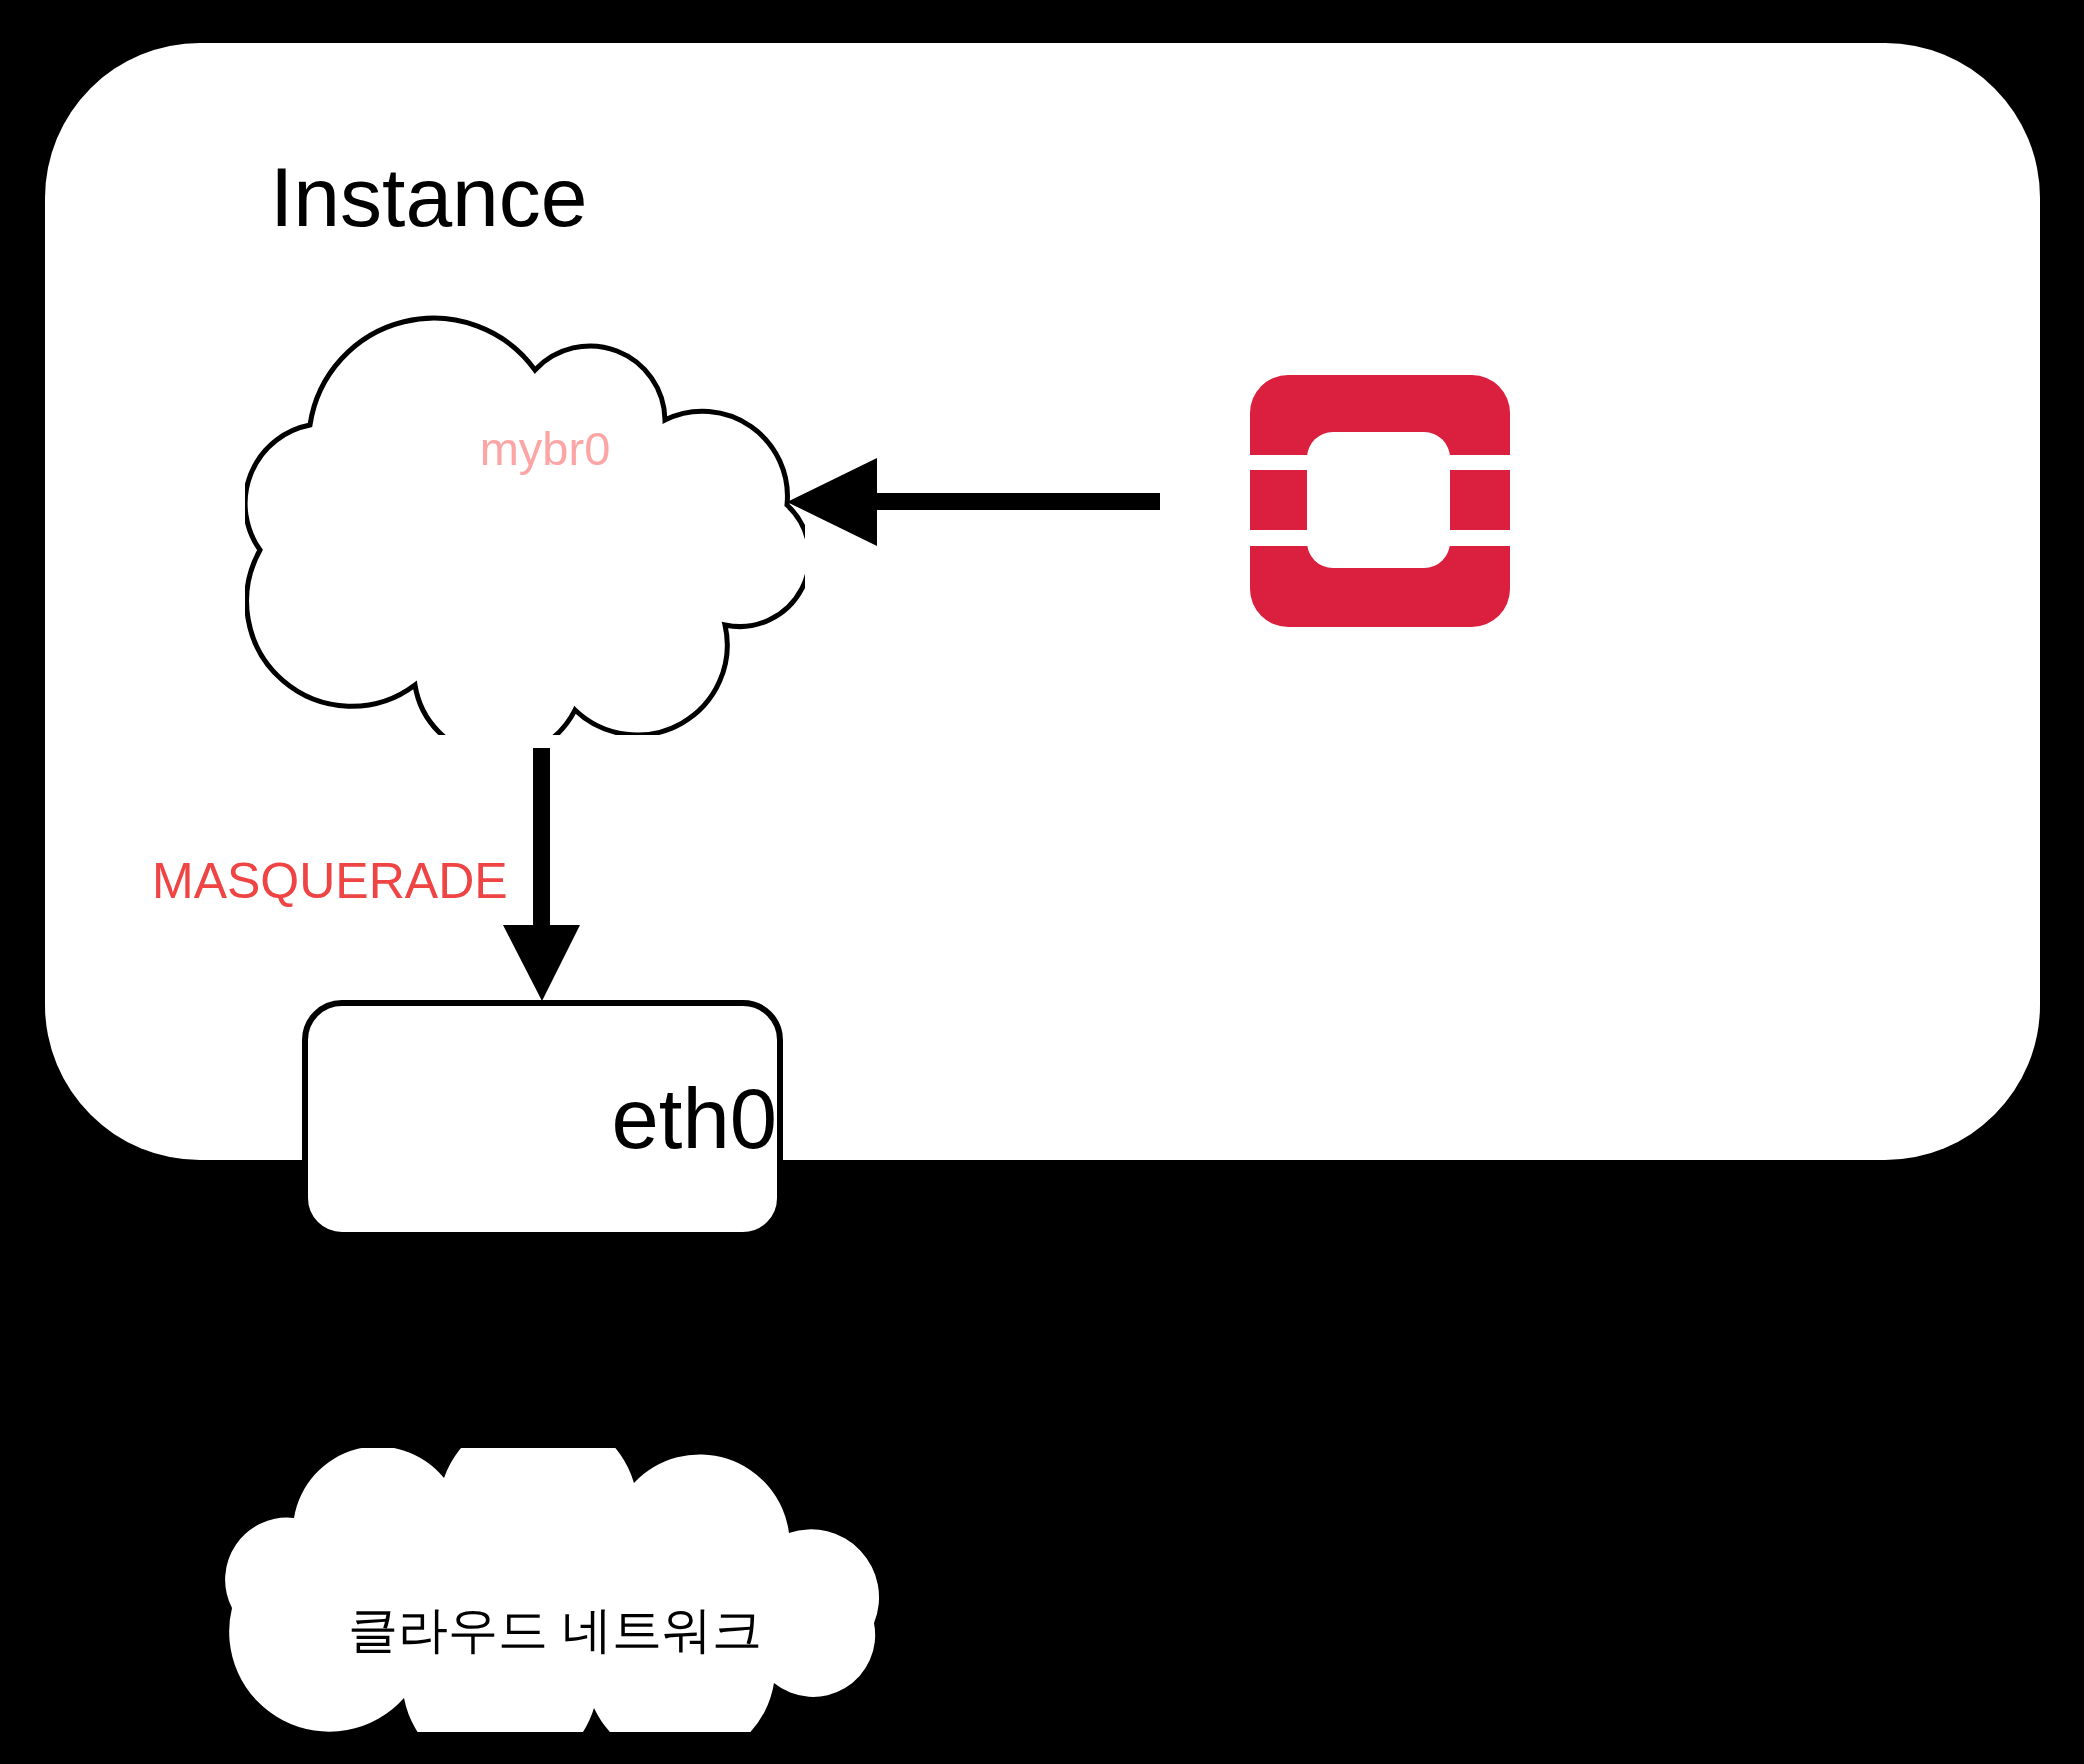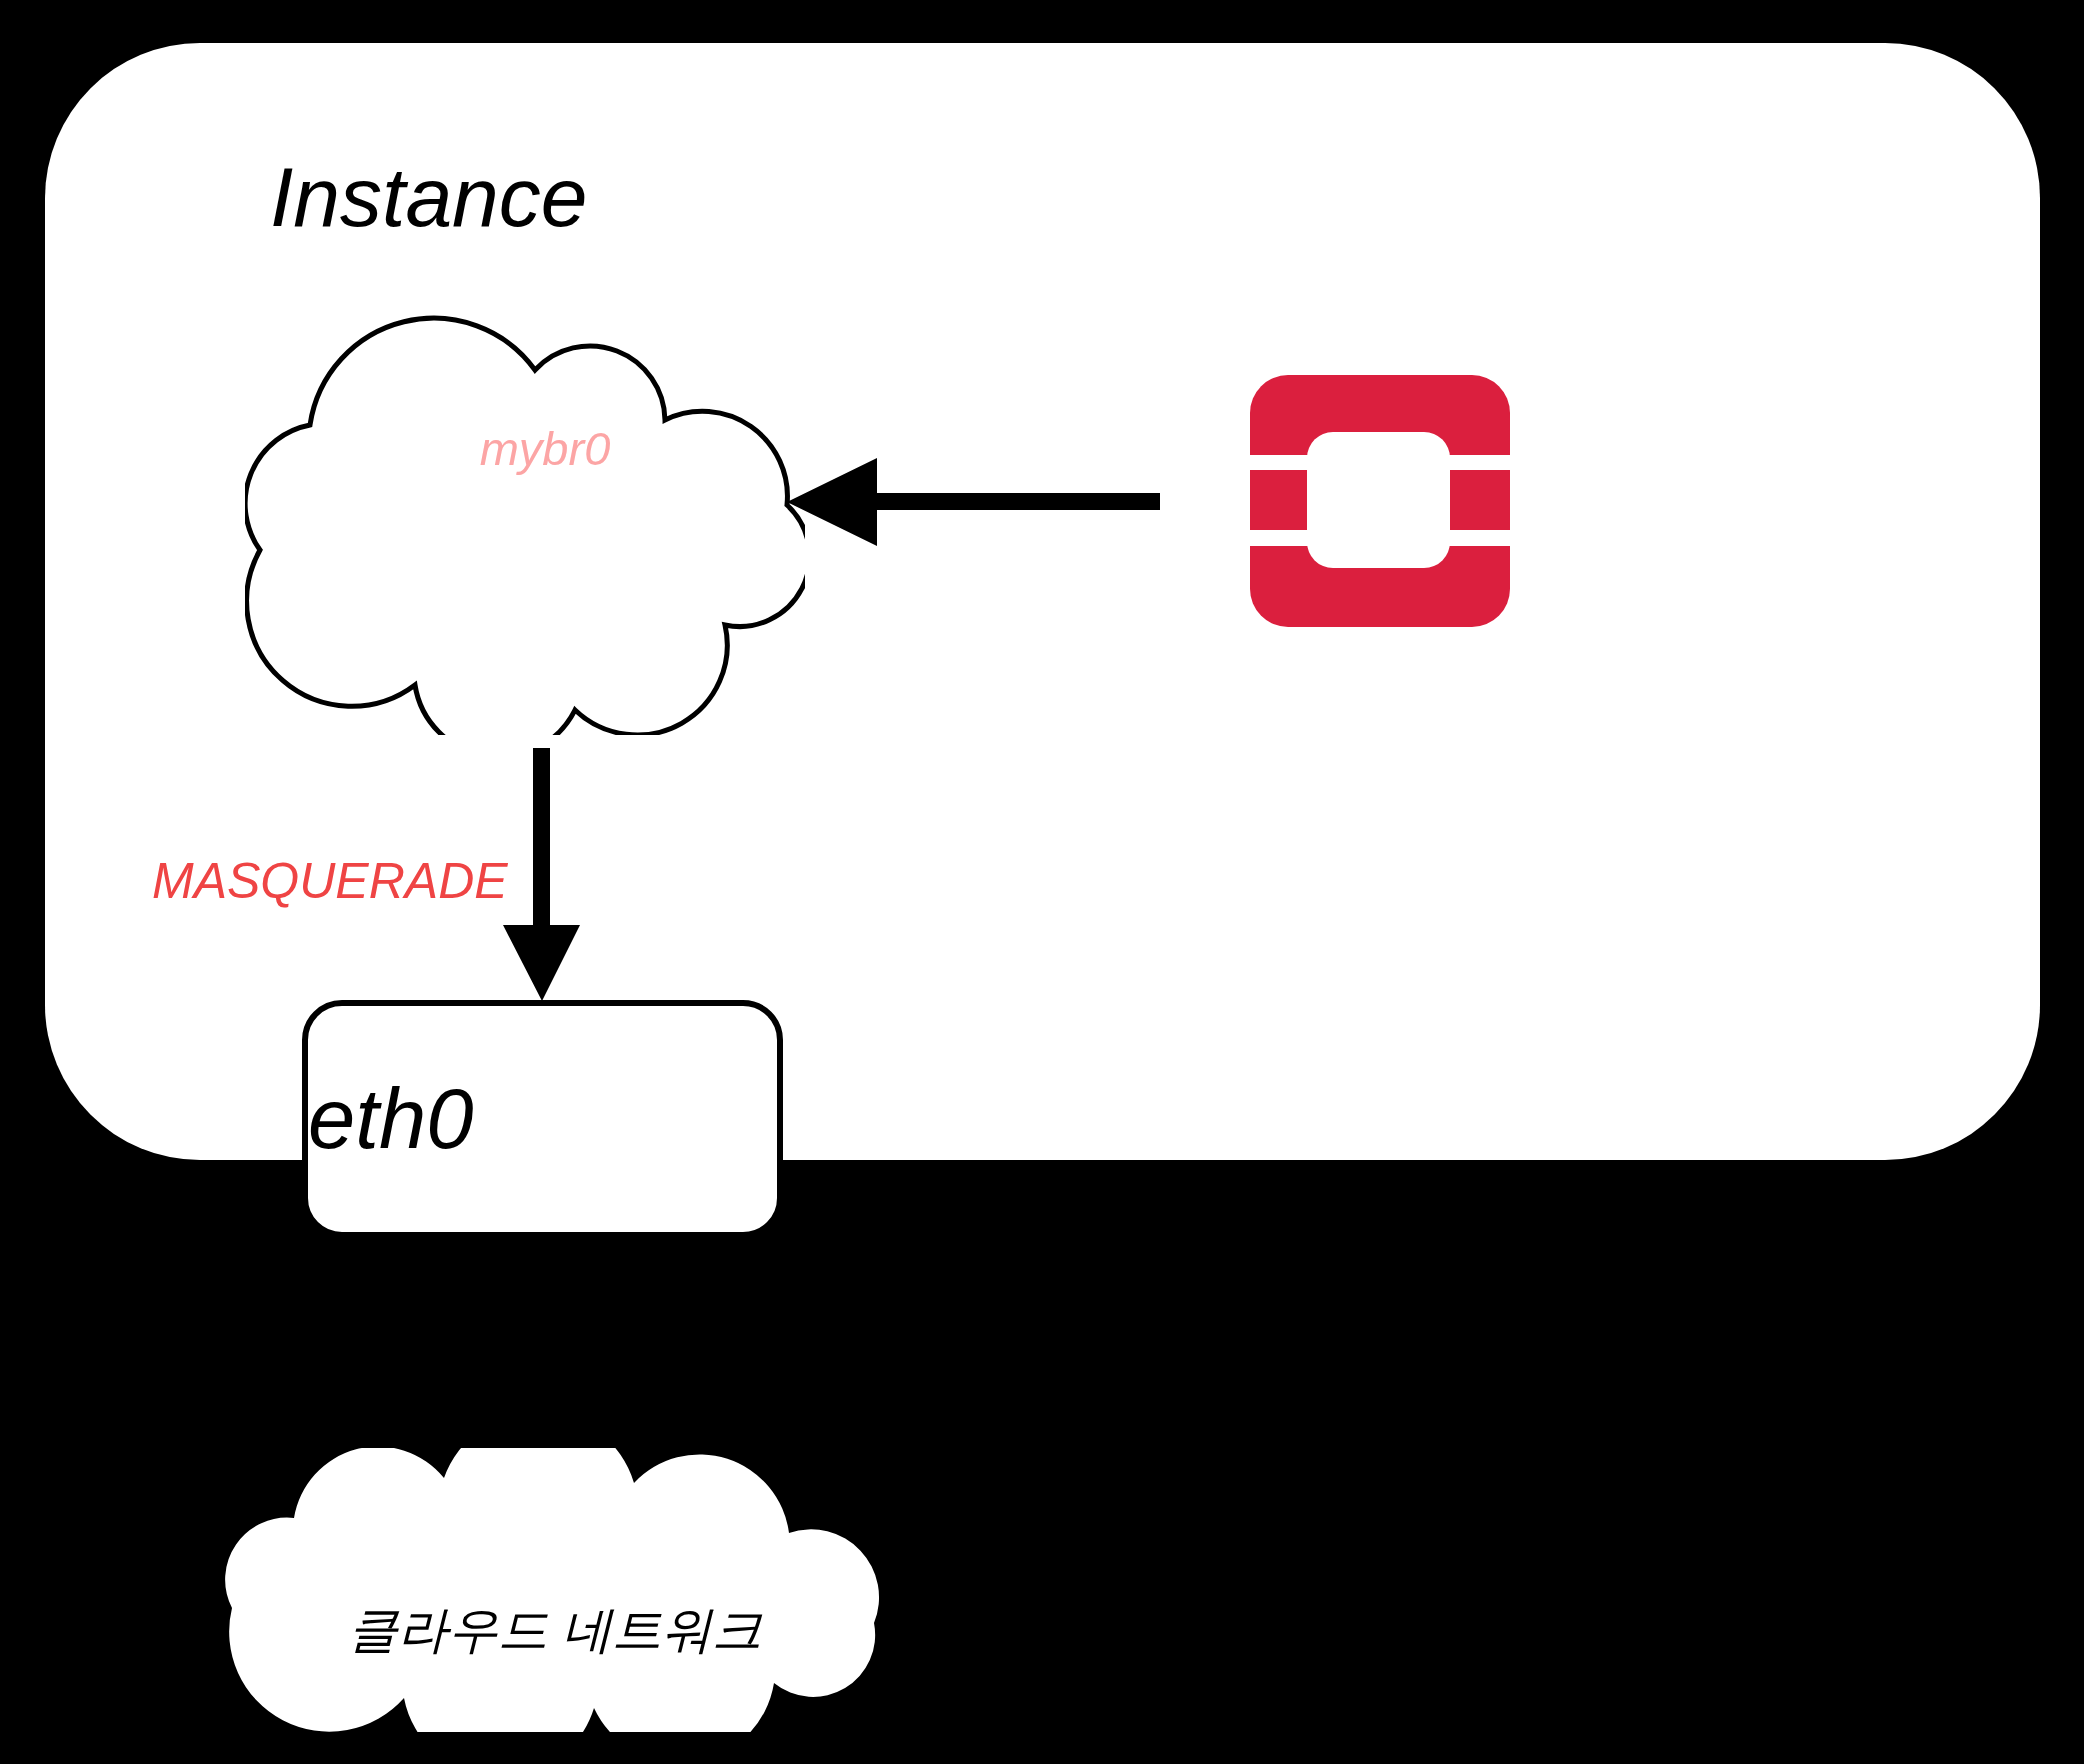--- a/index.html
+++ b/index.html
@@ -5,21 +5,20 @@
   * { margin: 0; padding: 0; box-sizing: border-box; }
   html, body { background: #000000; }
   body { font-family: "Liberation Sans", "DejaVu Sans", sans-serif; }
 
   .canvas {
     position: relative;
     width: 2084px;
     height: 1764px;
     background: #000000;
     overflow: hidden;
-    font-style: italic;
   }
 
   
   .instance-box {
     position: absolute;
     left: 45px; top: 43px;
     width: 1995px; height: 1117px;
     background: #ffffff;
     border-radius: 155px;
   }
@@ -111,21 +110,21 @@
   
   .eth0-box {
     position: absolute;
     left: 302px; top: 1000px;
     width: 481px; height: 238px;
     background: #ffffff;
     border: 6px solid #000000;
     border-radius: 40px;
     display: flex;
     align-items: center;
-    justify-content: flex-start;
+    justify-content: flex-end;
   }
   .eth0-label {
     font-size: 85px;
     color: #000000;
   }
 </style>
 </head>
 <body>
 
 <div class="canvas">

